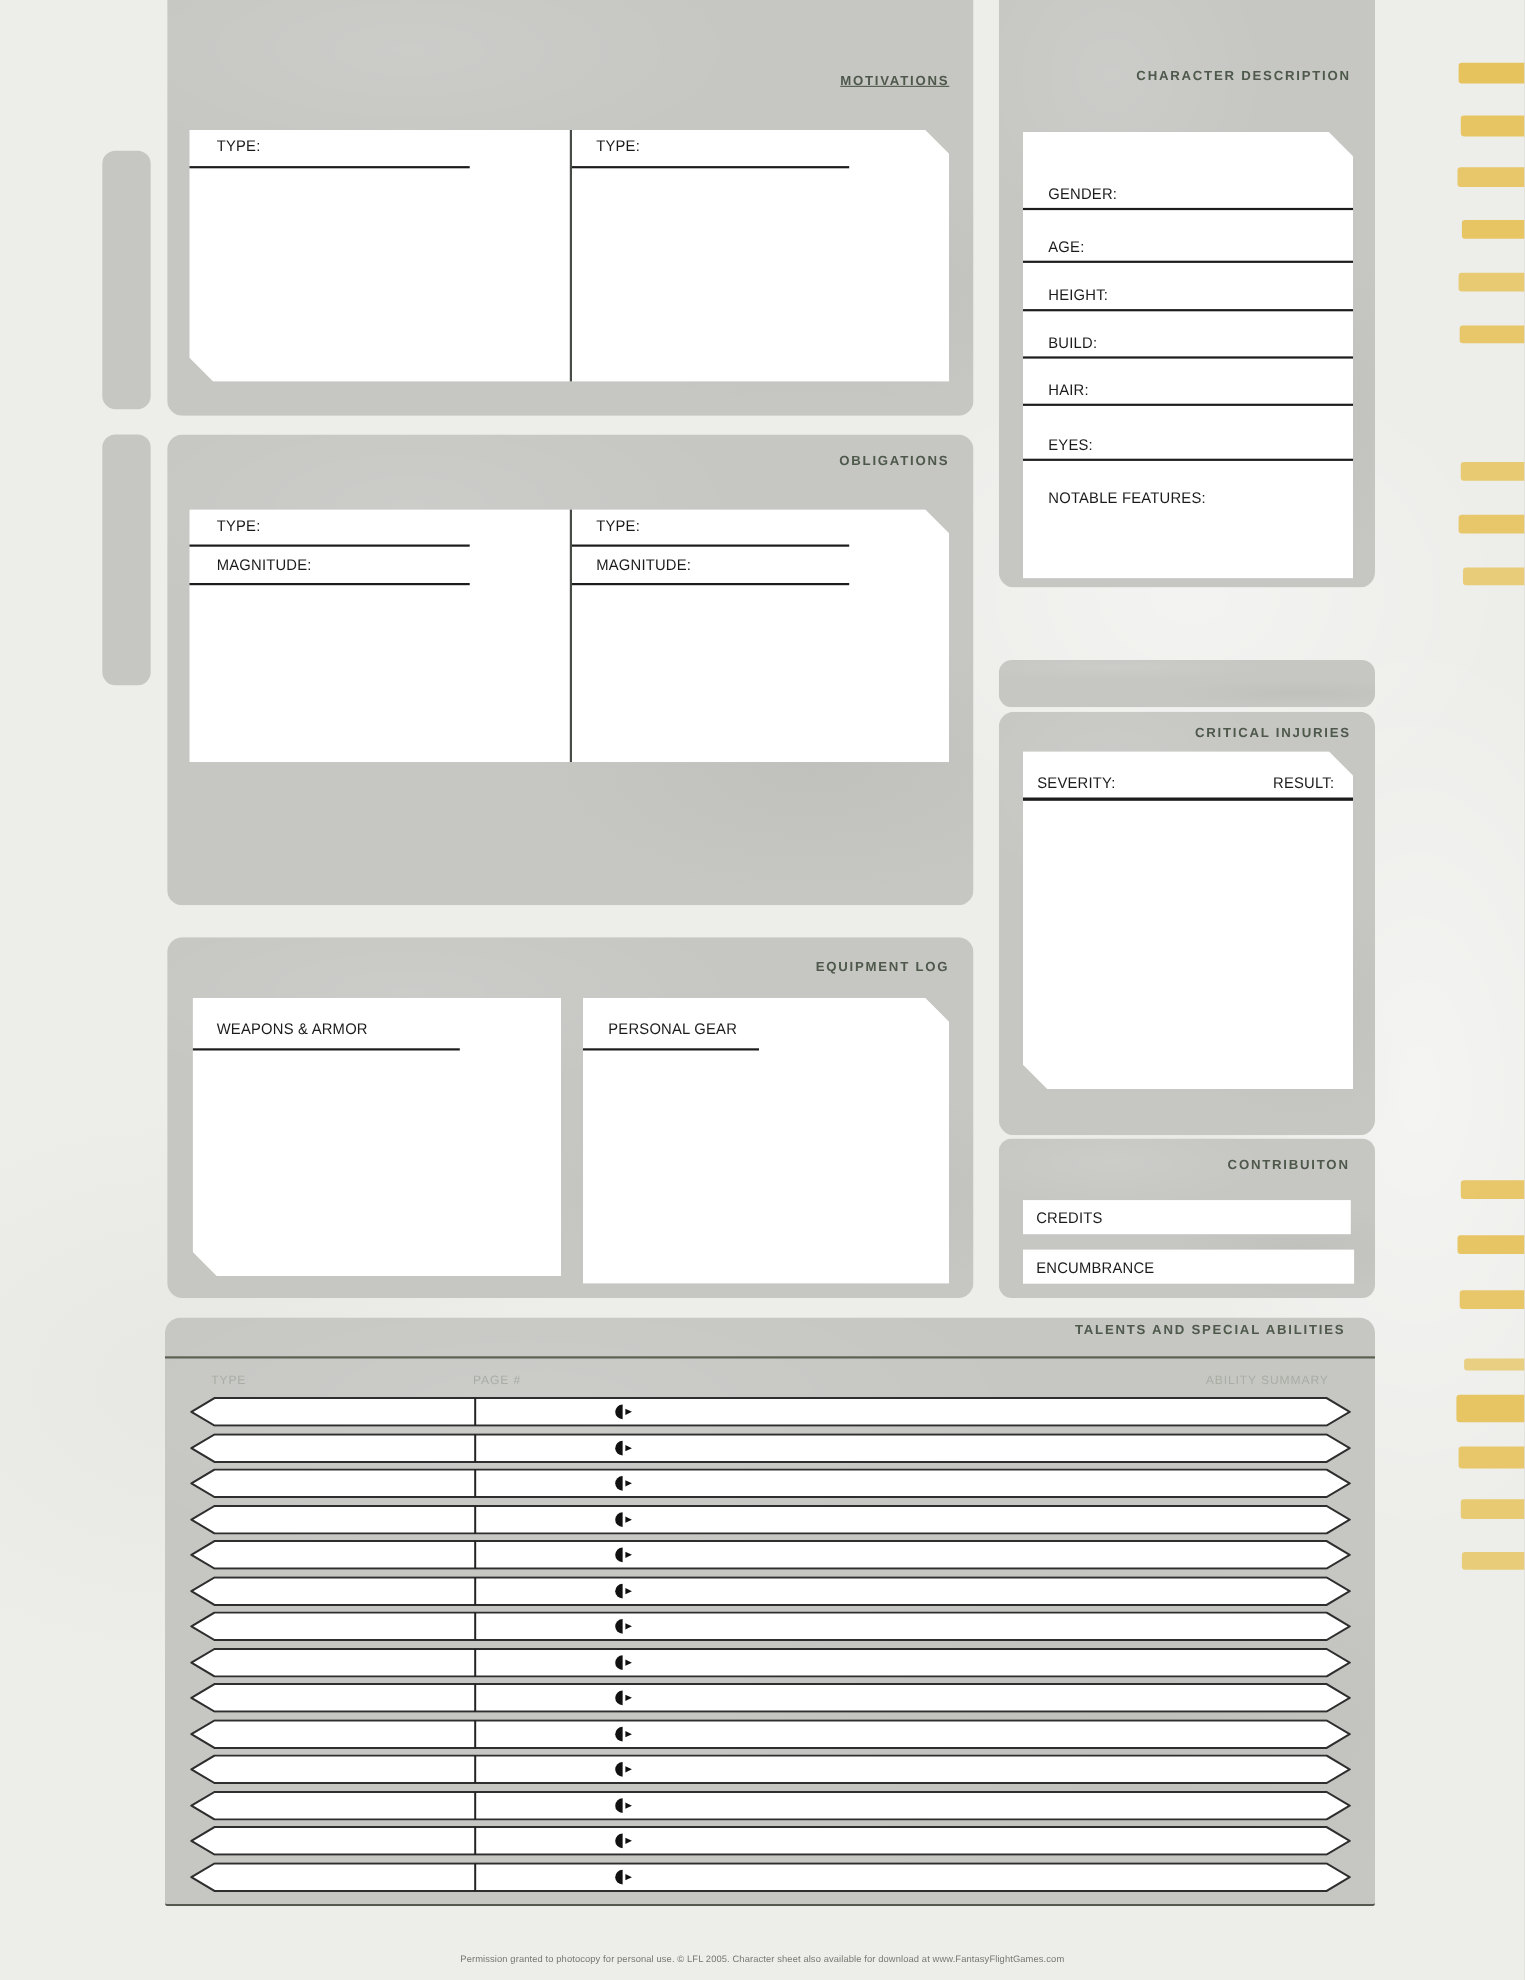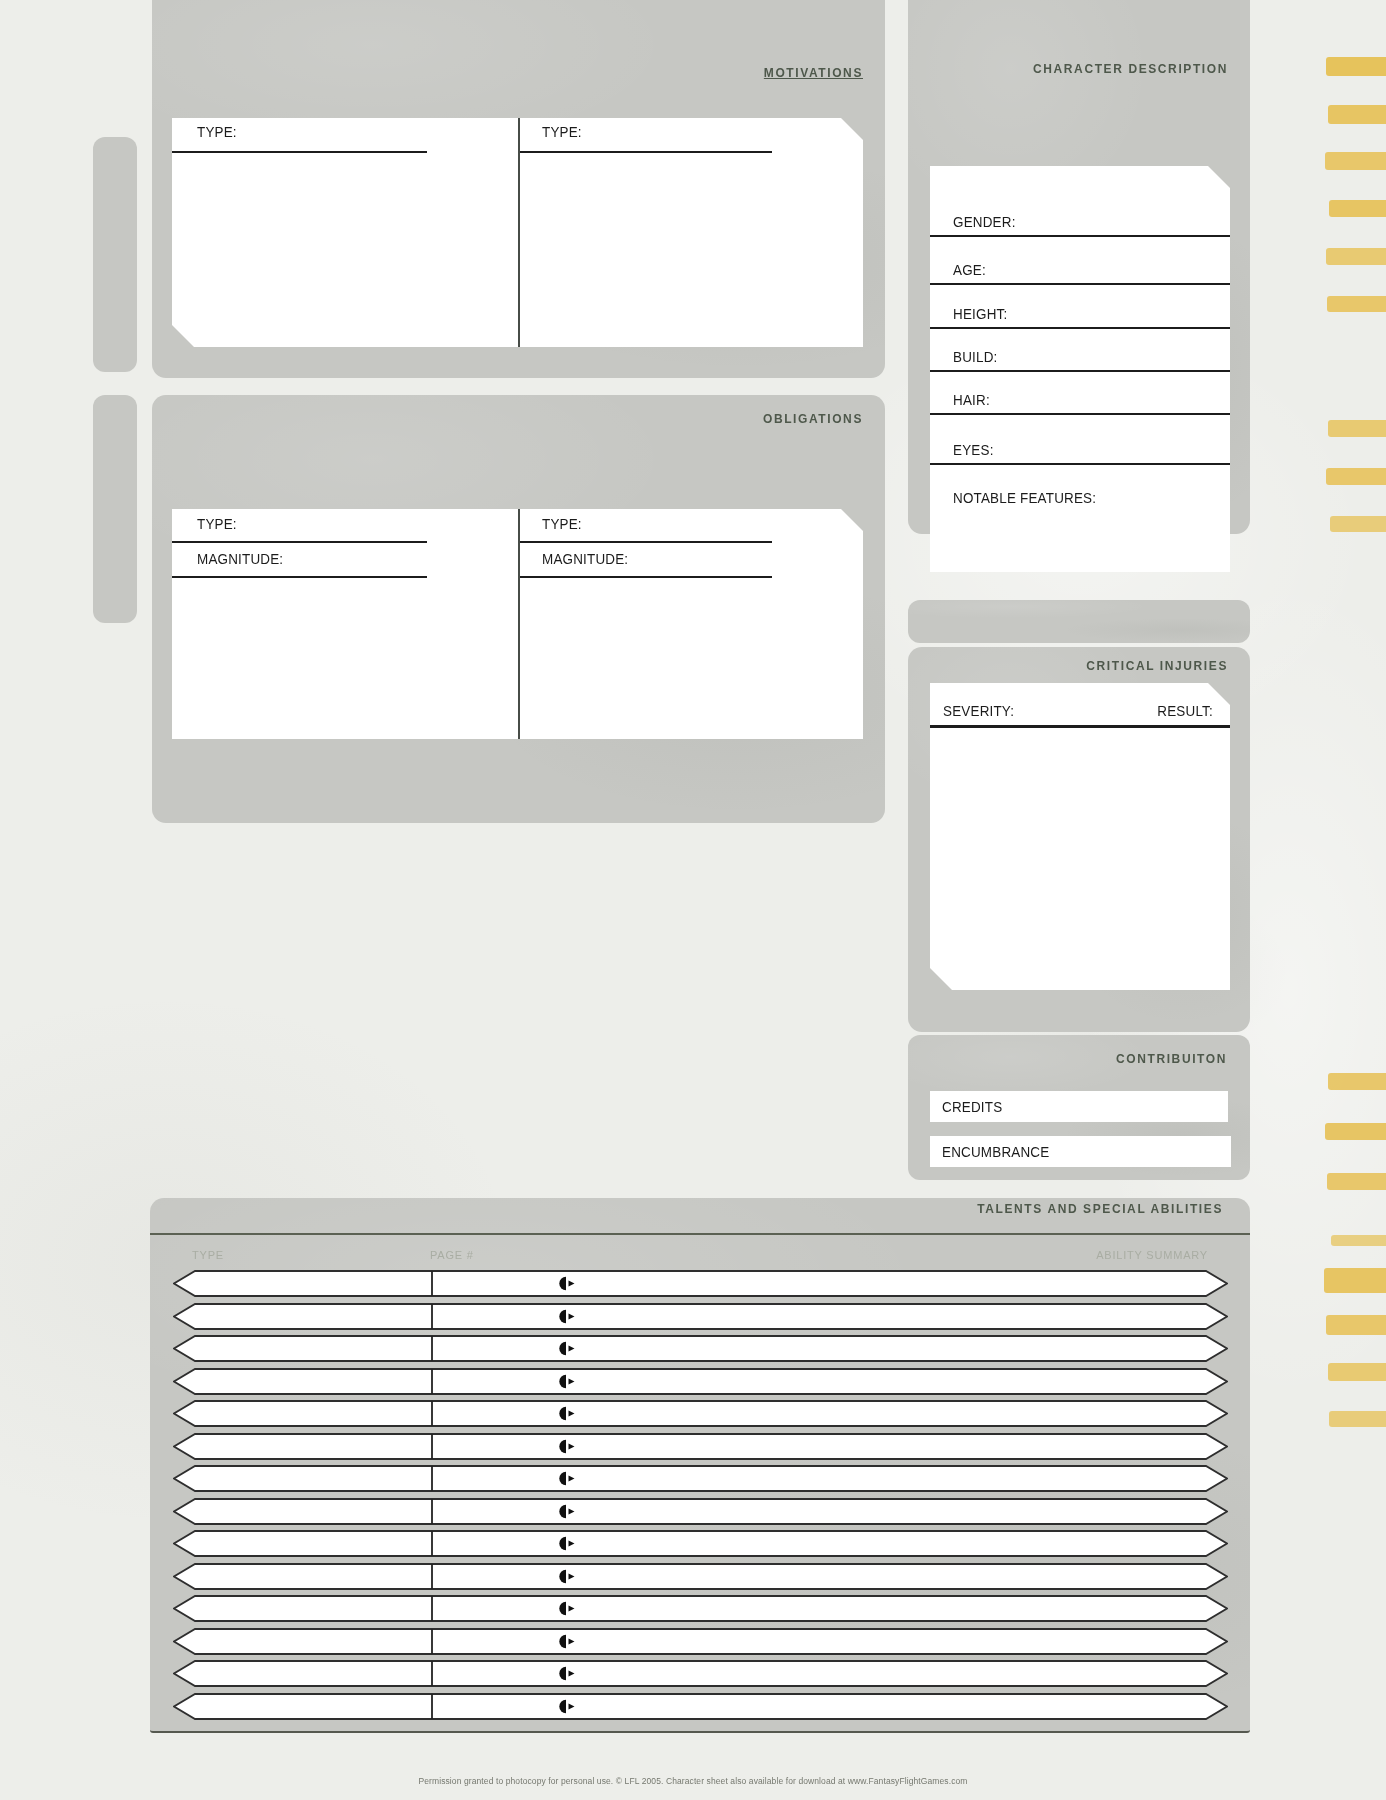--- a/index.html
+++ b/index.html
@@ -19,21 +19,21 @@
       radial-gradient(ellipse 60% 40% at 30% 15%, rgba(255,255,255,.10), transparent 70%),
       radial-gradient(ellipse 50% 40% at 80% 70%, rgba(90,95,88,.06), transparent 70%),
       #c6c7c3;
   }
   .tab{position:absolute;left:93px;width:44px;border-radius:12px;background:#c6c7c3;}
   .sec-h{
     position:absolute;margin:0;color:#4e584b;font-size:12px;font-weight:bold;
     letter-spacing:1.6px;white-space:nowrap;
   }
   .panel{position:absolute;background:#ffffff;}
-  .cut-tr{clip-path:polygon(0 0, calc(100% - 22px) 0, 100% 22px, 100% 100%, 0 100%);margin-top:46px;}
+  .cut-tr{clip-path:polygon(0 0, calc(100% - 22px) 0, 100% 22px, 100% 100%, 0 100%);}
   .cut-bl{clip-path:polygon(0 0, 100% 0, 100% 100%, 22px 100%, 0 calc(100% - 22px));}
   .cut-tr-bl{clip-path:polygon(0 0, calc(100% - 22px) 0, 100% 22px, 100% 100%, 22px 100%, 0 calc(100% - 22px));}
   .flabel{
     position:absolute;color:#1b1b1b;font-size:14px;letter-spacing:.2px;
     white-space:nowrap;transform:scaleX(.96);transform-origin:left center;
   }
   .ul{position:absolute;height:2px;background:#1c1c1c;}
   .vdiv{position:absolute;width:2px;background:#474c47;}
   .colhead{position:absolute;color:#a9ada3;font-size:11px;letter-spacing:.8px;white-space:nowrap;}
   .bar{position:absolute;background:#fff;}
@@ -76,20 +76,31 @@
       <div class="ul" style="left:0;top:67px;width:255px;"></div>
 
       <div class="flabel" style="left:370px;top:7px;">TYPE:</div>
       <div class="ul" style="left:348px;top:32px;width:252px;"></div>
       <div class="flabel" style="left:370px;top:42px;">MAGNITUDE:</div>
       <div class="ul" style="left:348px;top:67px;width:252px;"></div>
     </div>
 
   </section>
 
+  <section class="container" style="left:152px;top:852px;width:733px;height:328px;">
+    <h2 class="sec-h" style="right:22px;top:20px;">EQUIPMENT LOG</h2>
+    <div class="panel cut-bl" style="left:23px;top:55px;width:335px;height:253px;">
+      <div class="flabel" style="left:22px;top:20px;">WEAPONS &amp; ARMOR</div>
+      <div class="ul" style="left:0;top:46px;width:243px;"></div>
+    </div>
+    <div class="panel cut-tr" style="left:378px;top:55px;width:333px;height:260px;">
+      <div class="flabel" style="left:23px;top:20px;">PERSONAL GEAR</div>
+      <div class="ul" style="left:0;top:46px;width:160px;"></div>
+    </div>
+  </section>
 
   <section class="container" style="left:908px;top:-14px;width:342px;height:548px;border-top-left-radius:0;border-top-right-radius:0;">
     <h2 class="sec-h" style="right:22px;top:76px;">CHARACTER DESCRIPTION</h2>
     <div class="panel cut-tr" style="left:22px;top:134px;width:300px;height:406px;">
       <div id="cd-fields" style="position:absolute;inset:0;">
           <div class="flabel" style="left: 23px; top: 48px;">GENDER:</div>
           <div class="ul" style="left: 0px; top: 69px; width: 300px; height: 1.5px;"></div>
           <div class="flabel" style="left: 23px; top: 96px;">AGE:</div>
           <div class="ul" style="left: 0px; top: 117px; width: 300px; height: 1.5px;"></div>
           <div class="flabel" style="left: 23px; top: 140px;">HEIGHT:</div>

